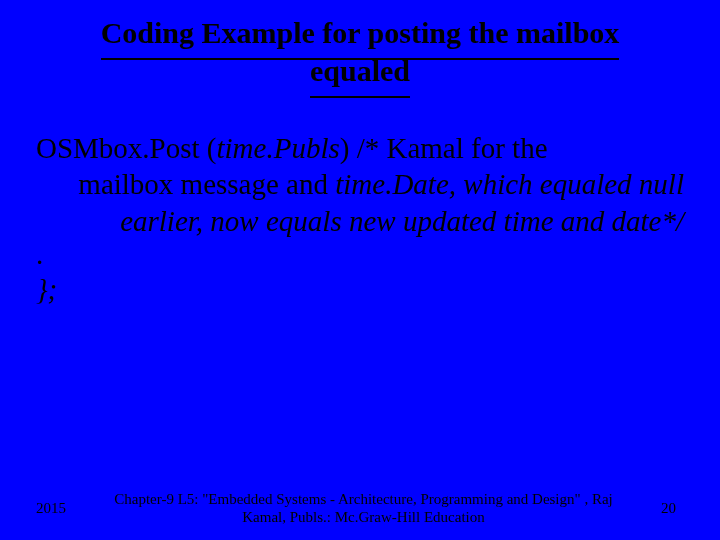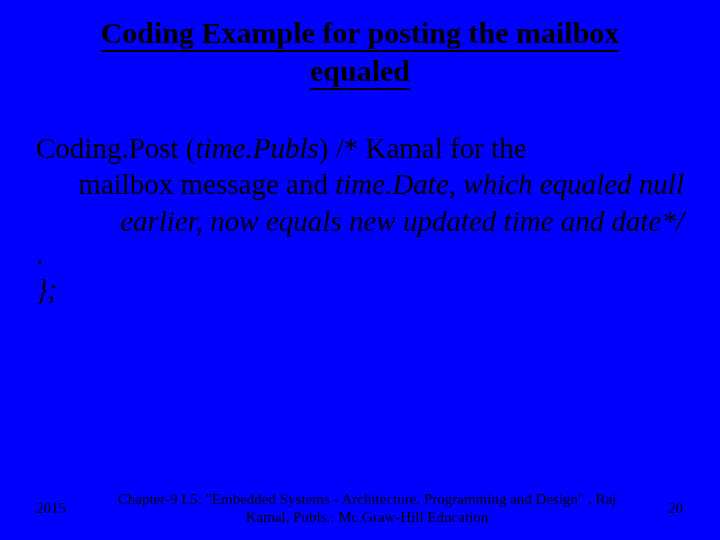--- a/index.html
+++ b/index.html
@@ -24,21 +24,21 @@
     left: 0;
     right: 0;
     text-align: center;
     font-size: 30px;
     font-weight: bold;
     line-height: 1.25;
     padding: 0 70px;
   }
   .title .underline {
     border-bottom: 2px solid #000;
-    padding-bottom: 1px;
+    padding-bottom: 9px;
   }
   .body {
     position: absolute;
     top: 130px;
     left: 36px;
     right: 36px;
     font-size: 29px;
     line-height: 1.25;
   }
   .para2 {
@@ -57,21 +57,21 @@
     line-height: 1.1;
   }
   .closebrace {
     font-style: italic;
     font-size: 29px;
   }
   .footer {
     position: absolute;
     bottom: 14px;
     left: 0;
-    right: 1px;
+    right: 8px;
     padding: 0 36px;
     display: flex;
     align-items: center;
     justify-content: space-between;
     font-size: 15px;
   }
   .footer-center {
     text-align: center;
     flex: 1;
     padding: 0 30px;
@@ -83,21 +83,21 @@
 
 <div class="slide">
 
   <div class="title">
     <span class="underline">Coding Example for posting the mailbox</span><br>
     <span class="underline">equaled</span>
   </div>
 
   <div class="body">
     <div class="para2">
-      <span>Coding.Post (</span><span class="italic">time.Publs</span><span>) /* Kamal for the </span>
+      <span>OSMbox.Post (</span><span class="italic">time.Publs</span><span>) /* Kamal for the </span>
       <span class="indent">
         <span>mailbox message and </span><span class="italic">time.Date, which equaled null earlier, now equals  new updated  time and date*/</span>
       </span>
     </div>
     <div class="dot">.</div>
     <div class="closebrace">};</div>
   </div>
 
   <div class="footer">
     <div>2015</div>

